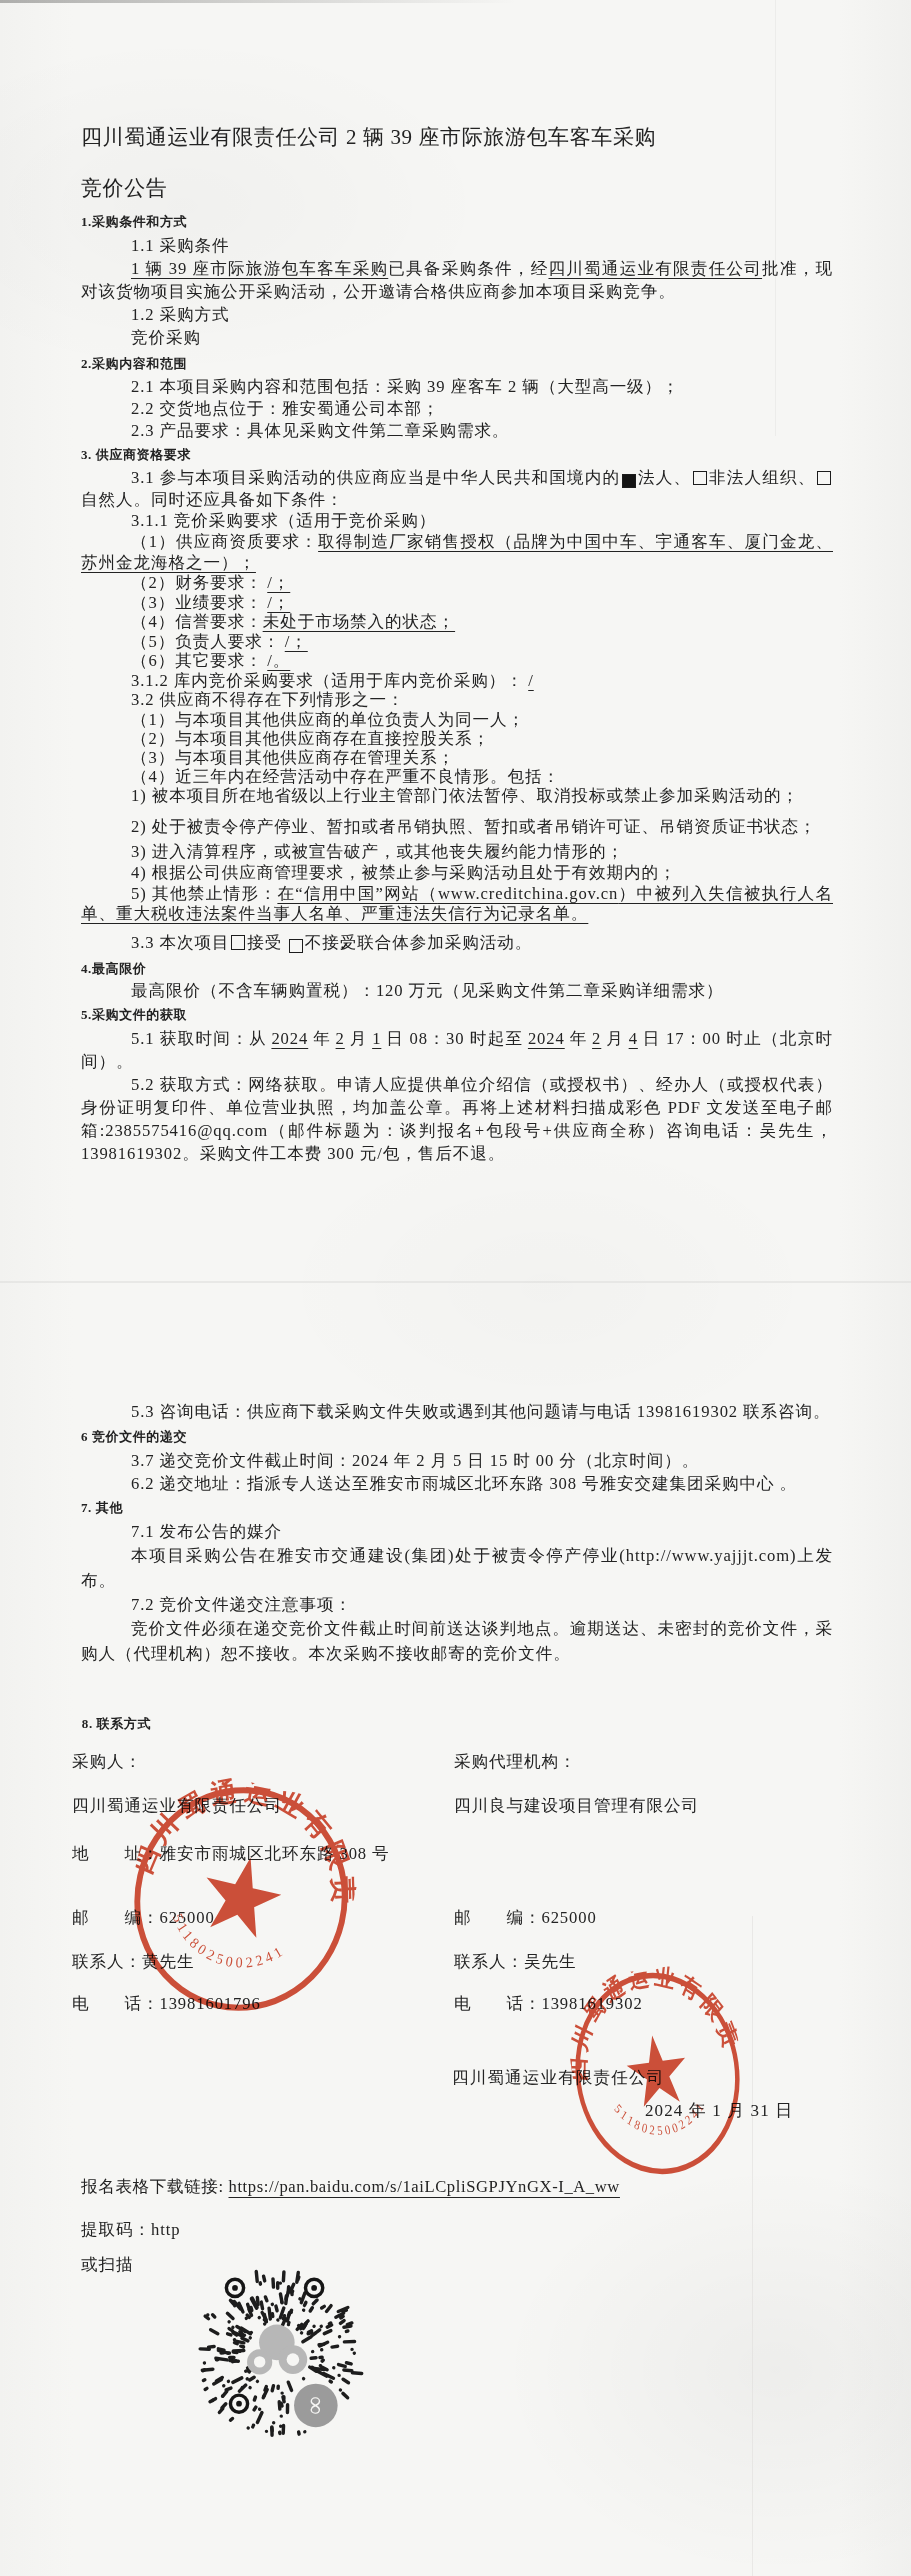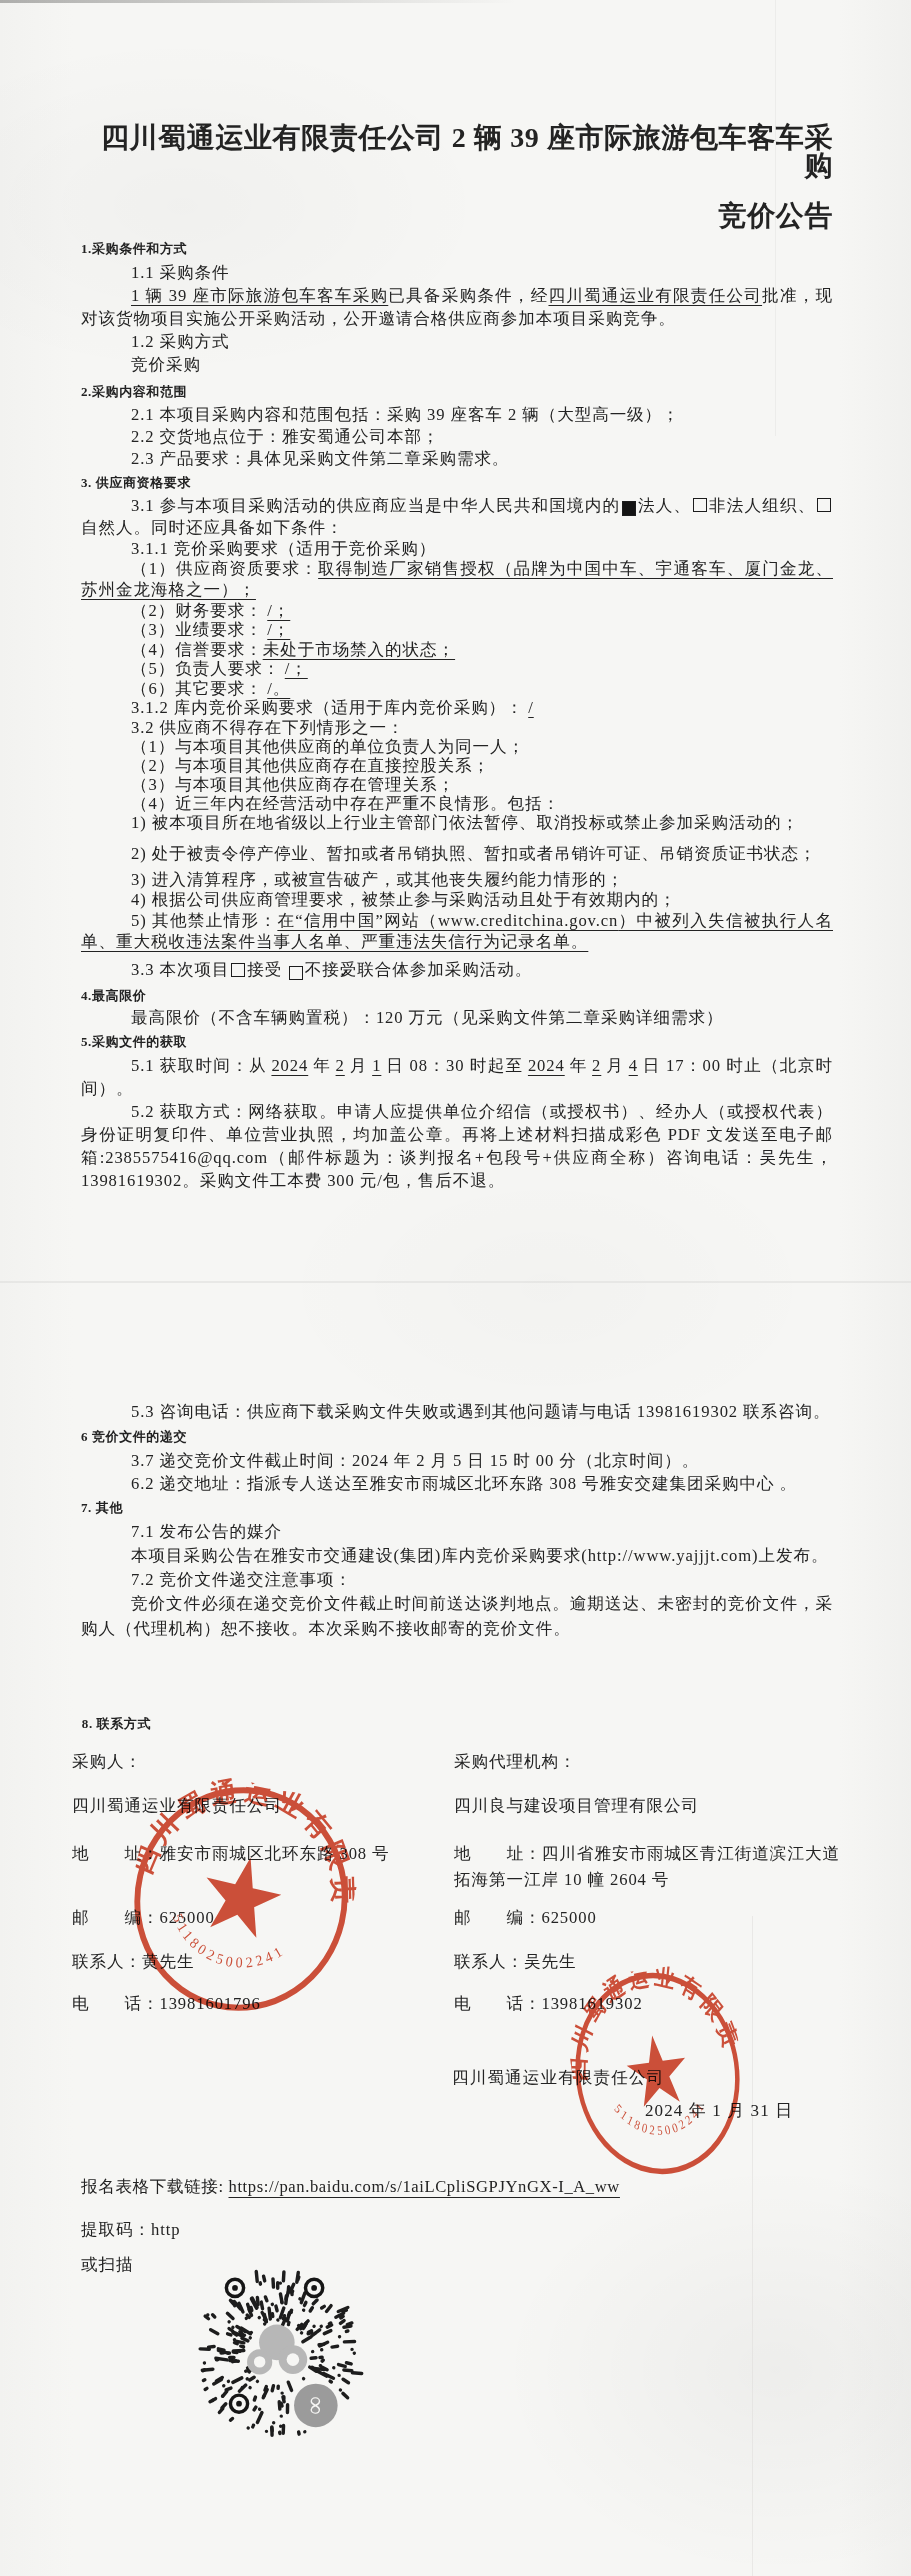--- a/index.html
+++ b/index.html
@@ -21,21 +21,21 @@
   .top-strip{position:absolute;left:0;top:0;width:516px;height:2.9px;
     background:linear-gradient(90deg, rgba(90,90,88,.45), rgba(90,90,88,0));}
   .seam{position:absolute;left:0;top:1281px;width:912px;height:1.7px;background:#dcdcda;opacity:.55;}
   .vline1{position:absolute;left:775px;top:0;width:1.1px;height:436px;background:#e2e2e0;opacity:.5;}
   .vline2{position:absolute;left:752px;top:1916px;width:1.1px;height:660px;background:#dedddb;opacity:.55;}
 
   .flow{position:absolute;left:81px;width:752px;font-size:16.6px;letter-spacing:0.9px;line-height:23px;}
   .b1{top:124px;}
   .b2{top:1399px;}
   p{margin:0;}
-  .title{font-size:28px;font-weight:700;text-align:right;line-height:27.5px;letter-spacing:0.6px;}
+  .title{font-size:21px;font-weight:400;text-align:left;line-height:27.5px;letter-spacing:0.6px;}
   .title2{margin-top:23px;}
   h2{font-size:13px;font-weight:700;margin:0;line-height:25px;letter-spacing:0.6px;}
   .h-s1{margin-top:6.9px;}
   .ind{text-indent:50px;text-align:justify;}
   .lh38{line-height:22px;}
   .lh36{line-height:20.7px;}
   .lh34{line-height:19.5px;}
   .lh33{line-height:19px;}
   .lh44{line-height:25px;}
   .mt4{margin-top:2.3px;}.mt8{margin-top:4.6px;}.mt14{margin-top:8px;}.mt20{margin-top:11.5px;}
@@ -127,40 +127,39 @@
     <p class="ind"><span>5.2 获取方式：网络获取。申请人应提供单位介绍信（或授权书）、经办人（或授权代表）身份证明复印件、单位营业执照，均加盖公章。再将上述材料扫描成彩色 PDF 文发送至电子邮箱:</span><span>2385575416@qq.com</span><span>（邮件标题为：谈判报名+包段号+供应商全称）咨询电话：吴先生，13981619302。采购文件工本费 300 元/包，售后不退。</span></p>
   </div>
 
   <div class="flow b2">
     <p class="ind lh44">5.3 咨询电话：供应商下载采购文件失败或遇到其他问题请与电话 13981619302 联系咨询。</p>
     <h2>6 竞价文件的递交</h2>
     <p class="ind lh42">3.7 递交竞价文件截止时间：2024 年 2 月 5 日 15 时 00 分（北京时间）。</p>
     <p class="ind">6.2 递交地址：指派专人送达至雅安市雨城区北环东路 308 号雅安交建集团采购中心 。</p>
     <h2>7. 其他</h2>
     <p class="ind">7.1 发布公告的媒介</p>
-    <p class="ind lh44"><span>本项目采购公告在雅安市交通建设(集团)库内竞价采购要求(</span><span>http://www.yajjjt.com</span><span>)上发布。</span></p>
+    <p class="ind lh44"><span>本项目采购公告在雅安市交通建设(集团)处于被责令停产停业(</span><span>http://www.yajjjt.com</span><span>)上发布。</span></p>
     <p class="ind">7.2 竞价文件递交注意事项：</p>
     <p class="ind lh44">竞价文件必须在递交竞价文件截止时间前送达谈判地点。逾期送达、未密封的竞价文件，采购人（代理机构）恕不接收。本次采购不接收邮寄的竞价文件。</p>
   </div>
 
   <div class="contacts">
     <h2>8. 联系方式</h2>
     <div class="rows">
       <div class="ccol left">
         <p class="crow r0">采购人：</p>
         <p class="crow r1">四川蜀通运业有限责任公司</p>
         <p class="crow r2">地　　址：雅安市雨城区北环东路 308 号</p>
         <p class="crow r3">邮　　编：625000</p>
         <p class="crow r4">联系人：黄先生</p>
         <p class="crow r5">电　　话：13981601796</p>
       </div>
       <div class="ccol right">
         <p class="crow r0">采购代理机构：</p>
         <p class="crow r1">四川良与建设项目管理有限公司</p>
-        <p class="crow r2">地　　址：四川省雅安市雨城区青江街道滨江大道拓海第一江岸 10 幢 2604 号</p>
         <p class="crow r3">邮　　编：625000</p>
         <p class="crow r4">联系人：吴先生</p>
         <p class="crow r5">电　　话：13981619302</p>
       </div>
     </div>
   </div>
 
   <p class="sig-company">四川蜀通运业有限责任公司</p>
   <p class="sig-date">2024 年 1 月 31 日</p>
 

